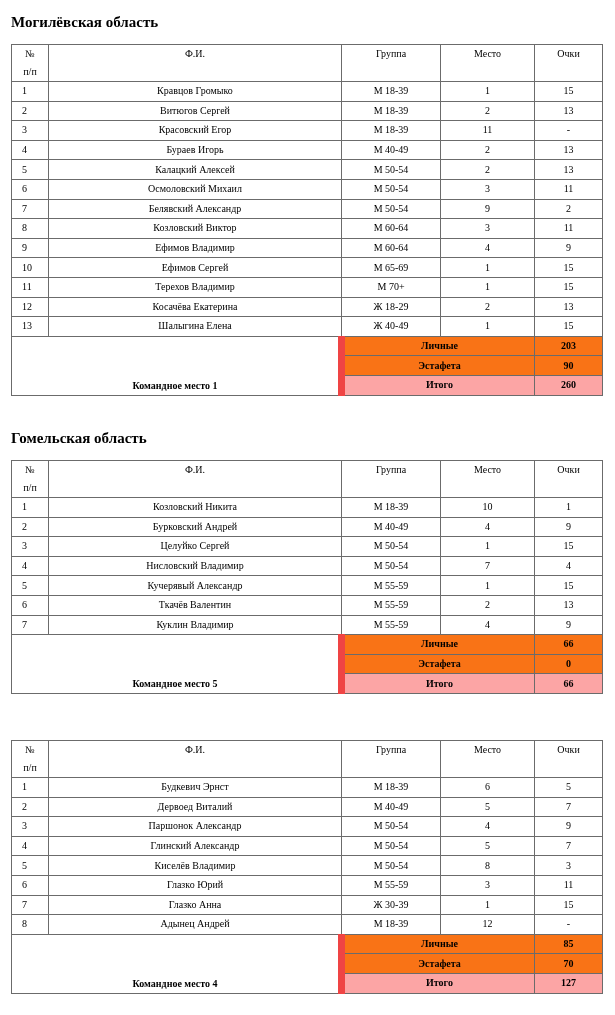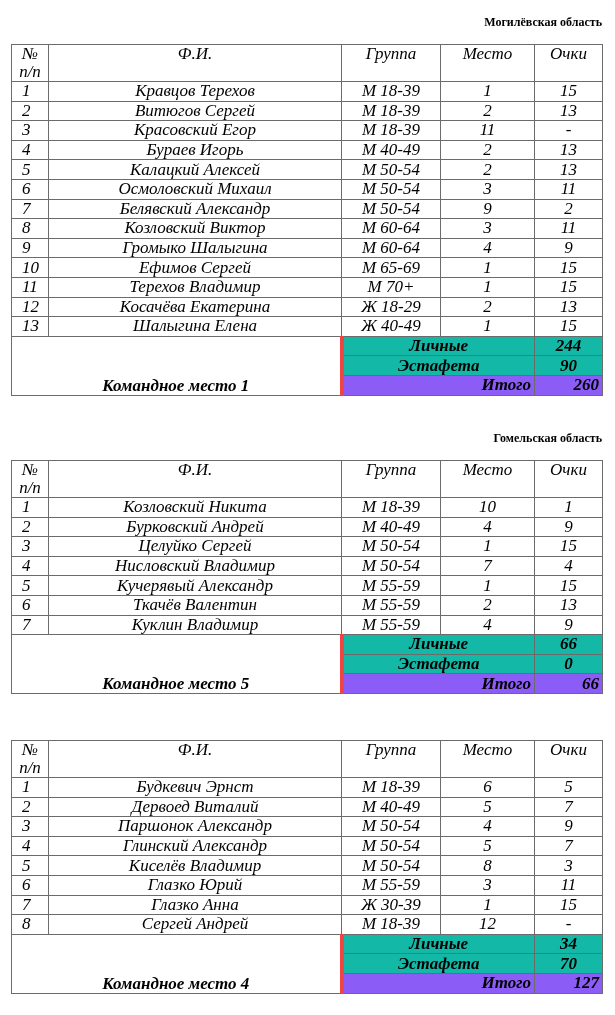--- a/index.html
+++ b/index.html
@@ -1,26 +1,26 @@
 <!DOCTYPE html>
 <html><head>
 <meta charset="utf-8">
 <style>
   html, body { margin:0; padding:0; background:#fff; }
   body { width:615px; height:1015px; font-family:"Liberation Serif","DejaVu Serif",serif; color:#000; position:relative; }
   .section { position:absolute; left:11px; width:591px; }
-  .title { text-align:right; font-weight:bold; font-size:12px; height:20px; line-height:20px; }
-  table { border-collapse:collapse; width:591px; table-layout:fixed; font-size:17px;font-style:italic; }
+  .title { text-align:left; font-weight:bold; font-size:15px; height:20px; line-height:20px; }
+  table { border-collapse:collapse; width:591px; table-layout:fixed; font-size:10px; }
   td { border:1px solid #6b6b6b; padding:0 3px; height:18.6px; line-height:18px; text-align:center; white-space:nowrap; overflow:hidden; }
   td.num { text-align:left; padding-left:10px; }
   td.hdr { vertical-align:top; height:36px; }
   td.hdrnum { text-align:center; line-height:18px; vertical-align:top; }
-  .ly { background:#14b8a6; font-weight:bold; }
-  .by { background:#8b5cf6; font-weight:bold;text-align:right; }
-  .team { font-weight:bold; vertical-align:bottom; border-right:4px solid #ef4444; }
+  .ly { background:#f97316; font-weight:bold; }
+  .by { background:#fca5a5; font-weight:bold; }
+  .team { font-weight:bold; vertical-align:bottom; border-right:7px solid #ef4444; }
 </style>
 </head>
 <body>
 
 <div id="root">
     <div class="section" style="top: 12px;">
       <div class="title">Могилёвская область</div>
   <table style="margin-top:12px">
   <colgroup>
           <col style="width:37px">
@@ -32,21 +32,21 @@
   <tbody>
           <tr>
     <td class="hdr hdrnum" style="white-space:normal;word-spacing:20px;padding:0">№ п/п</td>
     <td class="hdr">Ф.И.</td>
     <td class="hdr">Группа</td>
     <td class="hdr">Место</td>
     <td class="hdr">Очки</td>
   </tr>
           <tr>
       <td class="num">1</td>
-      <td>Кравцов Терехов</td>
+      <td>Кравцов Громыко</td>
       <td>М 18-39</td>
       <td>1</td>
       <td>15</td>
     </tr>
           <tr>
       <td class="num">2</td>
       <td>Витюгов Сергей</td>
       <td>М 18-39</td>
       <td>2</td>
       <td>13</td>
@@ -88,21 +88,21 @@
     </tr>
           <tr>
       <td class="num">8</td>
       <td>Козловский Виктор</td>
       <td>М 60-64</td>
       <td>3</td>
       <td>11</td>
     </tr>
           <tr>
       <td class="num">9</td>
-      <td>Громыко Шалыгина</td>
+      <td>Ефимов Владимир</td>
       <td>М 60-64</td>
       <td>4</td>
       <td>9</td>
     </tr>
           <tr>
       <td class="num">10</td>
       <td>Ефимов Сергей</td>
       <td>М 65-69</td>
       <td>1</td>
       <td>15</td>
@@ -124,21 +124,21 @@
           <tr>
       <td class="num">13</td>
       <td>Шалыгина Елена</td>
       <td>Ж 40-49</td>
       <td>1</td>
       <td>15</td>
     </tr>
           <tr>
       <td class="team" colspan="2" rowspan="3">Командное место 1</td>
       <td class="ly" colspan="2">Личные</td>
-      <td class="ly">244</td>
+      <td class="ly">203</td>
     </tr>
     <tr>
       <td class="ly" colspan="2">Эстафета</td>
       <td class="ly">90</td>
     </tr>
     <tr>
       <td class="by" colspan="2">Итого</td>
       <td class="by">260</td>
     </tr>
   </tbody>
@@ -288,29 +288,29 @@
     </tr>
           <tr>
       <td class="num">7</td>
       <td>Глазко Анна</td>
       <td>Ж 30-39</td>
       <td>1</td>
       <td>15</td>
     </tr>
           <tr>
       <td class="num">8</td>
-      <td>Сергей Андрей</td>
+      <td>Адынец Андрей</td>
       <td>М 18-39</td>
       <td>12</td>
       <td>-</td>
     </tr>
           <tr>
       <td class="team" colspan="2" rowspan="3">Командное место 4</td>
       <td class="ly" colspan="2">Личные</td>
-      <td class="ly">34</td>
+      <td class="ly">85</td>
     </tr>
     <tr>
       <td class="ly" colspan="2">Эстафета</td>
       <td class="ly">70</td>
     </tr>
     <tr>
       <td class="by" colspan="2">Итого</td>
       <td class="by">127</td>
     </tr>
   </tbody>

